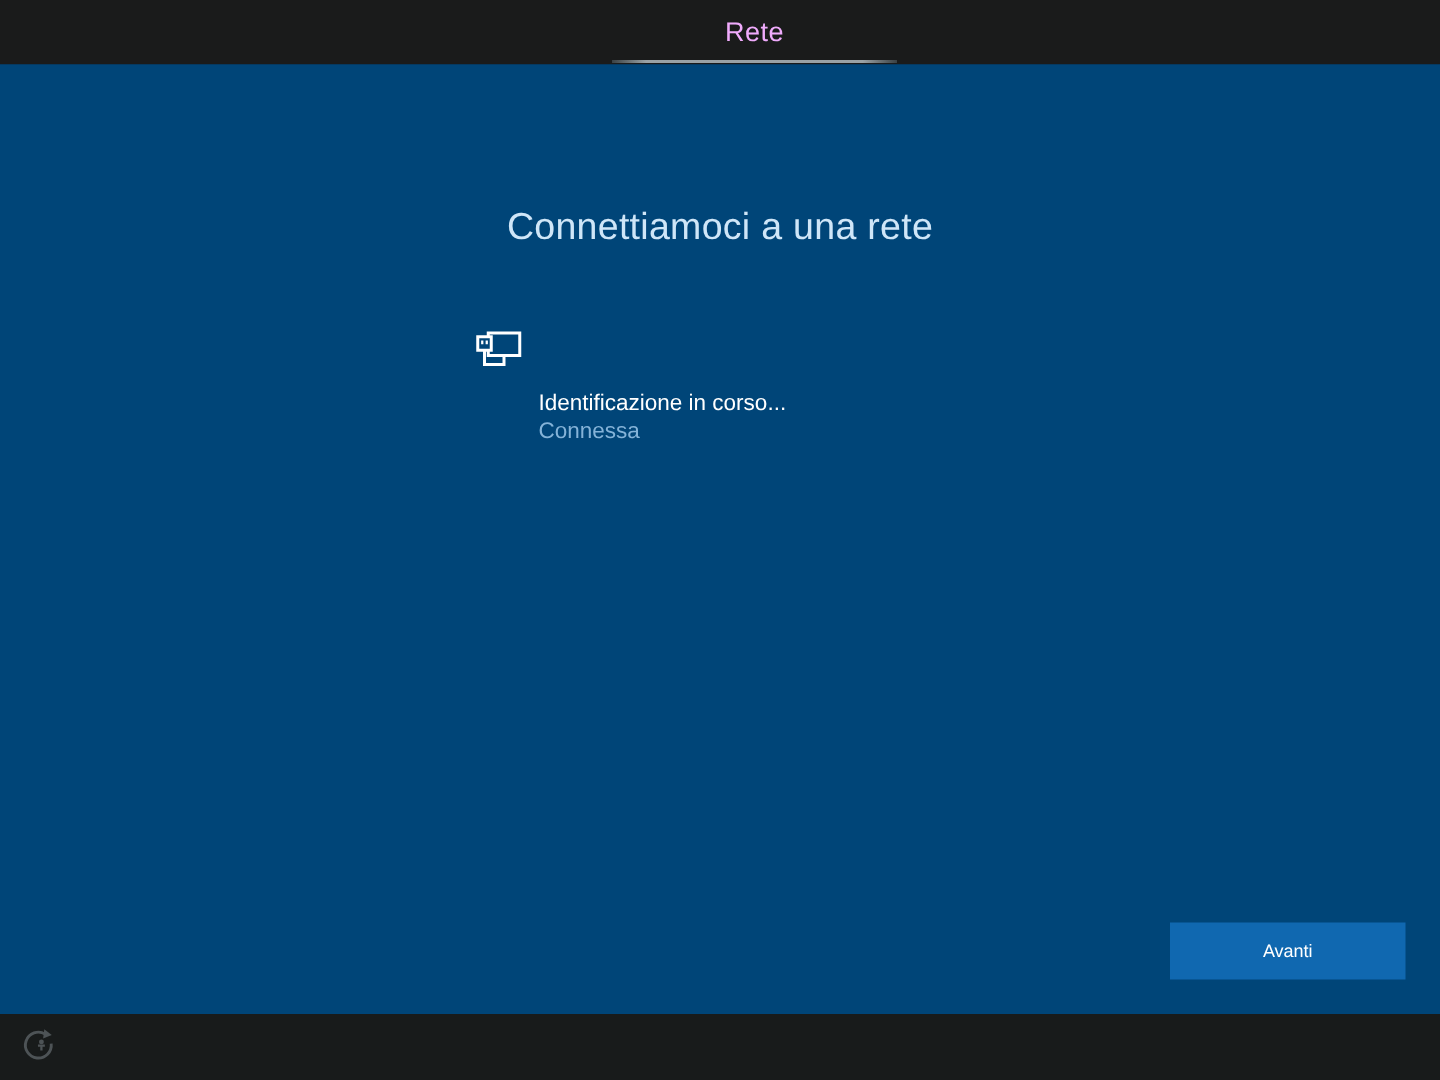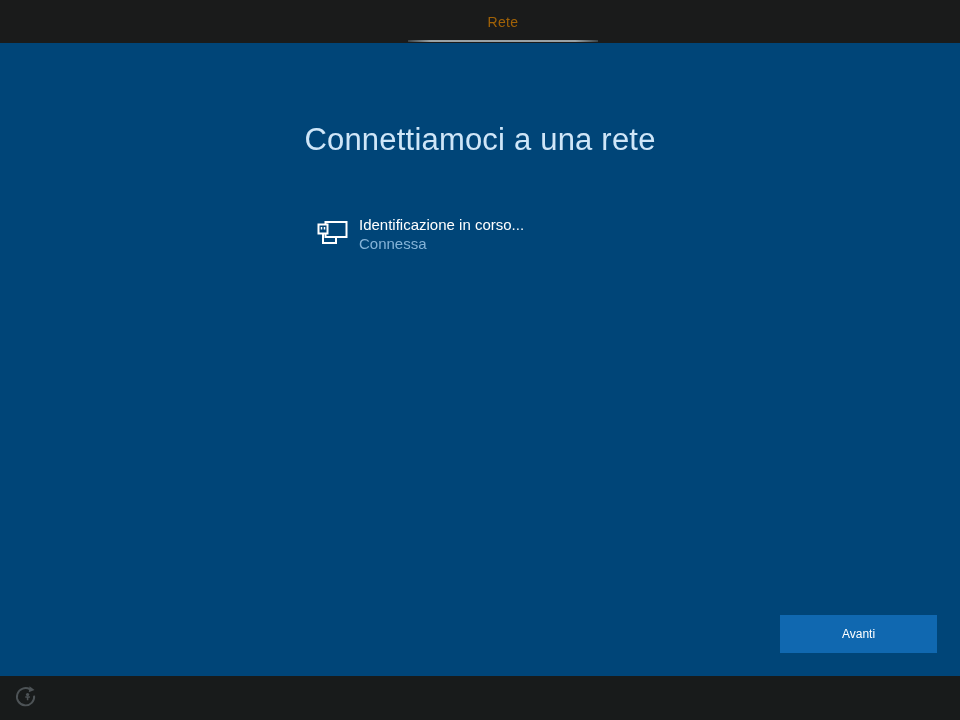--- a/index.html
+++ b/index.html
@@ -27,61 +27,61 @@
   .tab {
     position: absolute;
     left: 408px; top: 0;
     width: 190px; height: 43px;
     display: flex;
     align-items: center;
     justify-content: center;
     box-sizing: border-box;
   }
   .tab-label {
-    color: #a16207;
-    font-size: 14px;
+    color: #f0abfc;
+    font-size: 18px;
     letter-spacing: 0.3px;
   }
   .tab-underline {
     position: absolute;
     left: 0; bottom: 1px;
     width: 100%; height: 2px;
     background: linear-gradient(90deg, #3a4144 0%, #9aa2a5 12%, #9aa2a5 88%, #3a4144 100%);
   }
   
   .main {
     position: absolute;
     top: 43px; left: 0;
     width: 960px; height: 633px;
     background: #004578;
   }
   .page-title {
-    margin: 1px;
+    margin: 16px;
     padding-top: 78px;
     text-align: center;
     color: #cfe6f8;
-    font-size: 31px;
+    font-size: 25px;
     font-weight: 300;
     letter-spacing: 0.2px;
   }
   .network-item {
     position: absolute;
     left: 317px;
     top: 172px;
     display: flex;
     align-items: flex-start;
     gap: 10px;
     cursor: default;
   }
   .network-item .net-icon {
     margin-top: 3px;
     width: 32px; height: 32px;
     flex: 0 0 32px;
   }
-  .net-text { display: flex; flex-direction: column; }
+  .net-text { display: flex; flex-direction: column; margin-top: 44px; }
   .net-name {
     color: #ffffff;
     font-size: 15px;
     line-height: 19px;
   }
   .net-status {
     color: #84b3d8;
     font-size: 15px;
     line-height: 19px;
   }

